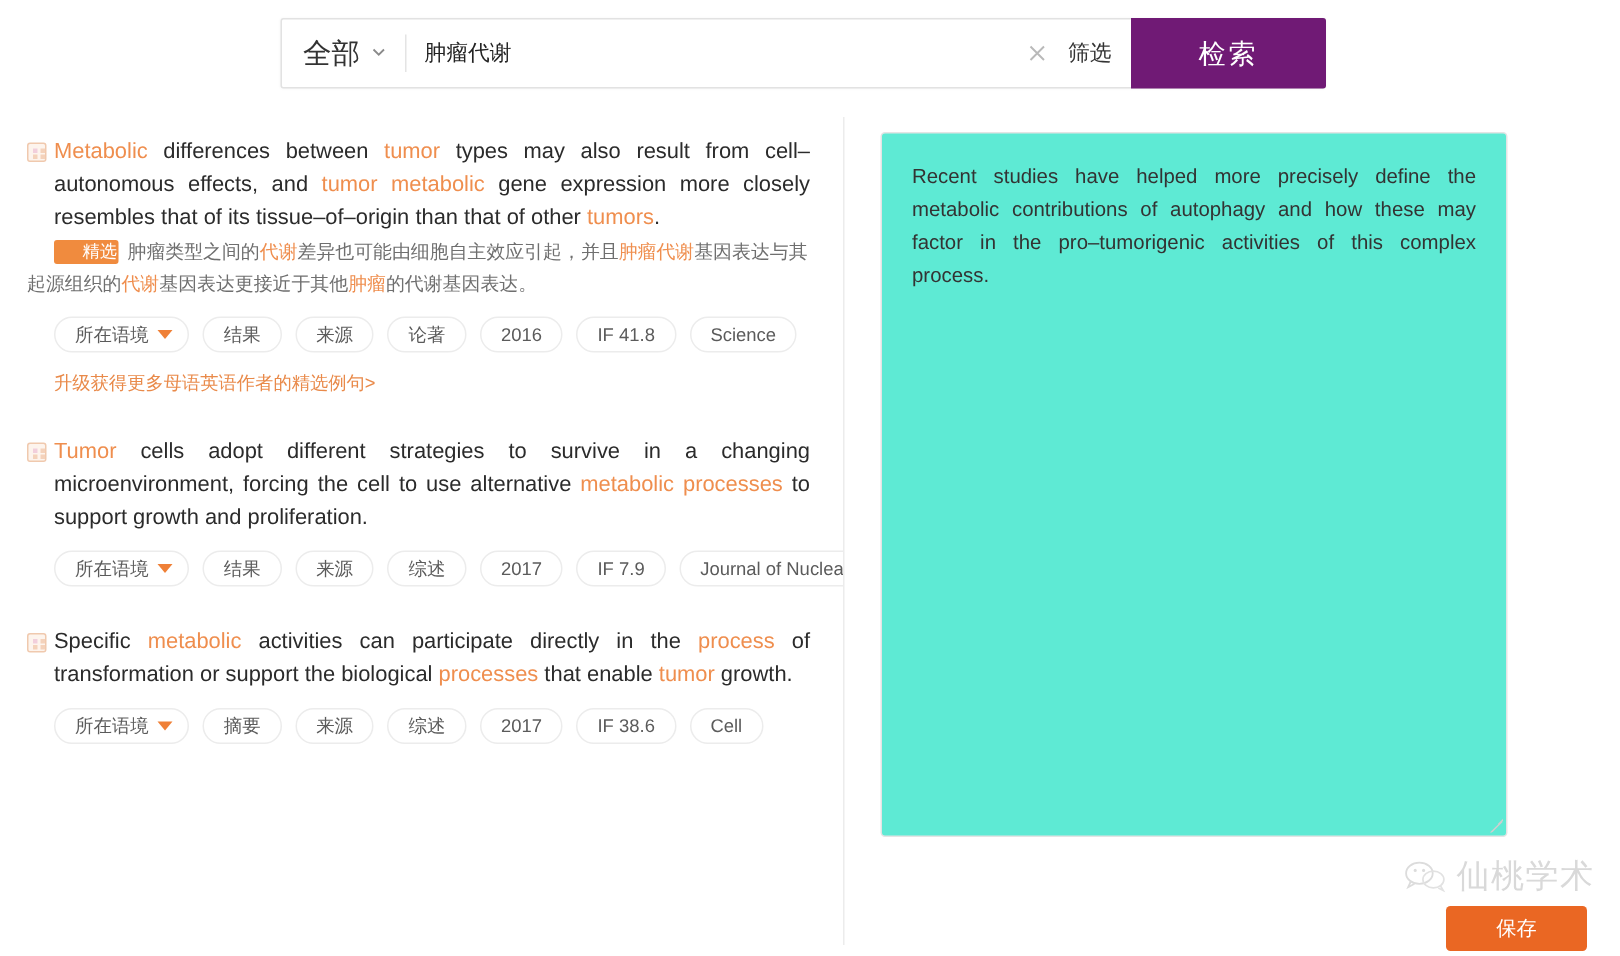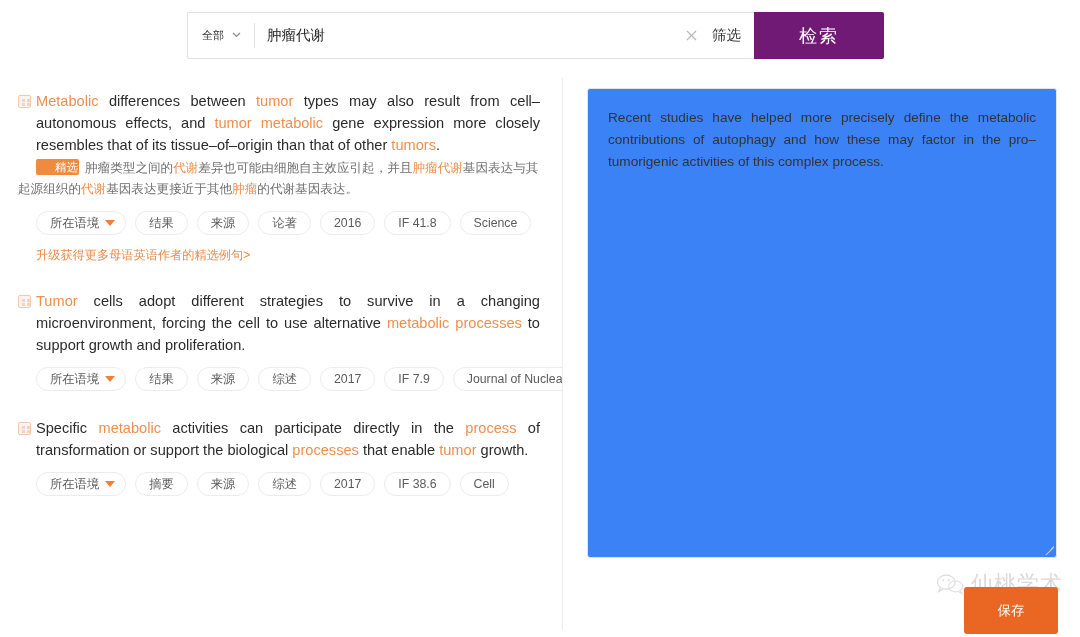--- a/index.html
+++ b/index.html
@@ -20,21 +20,21 @@
     display: flex;
     align-items: stretch;
     border: 1px solid #e2e2e2;
     border-radius: 2px;
     background: #fff;
     box-shadow: 0 0 2px rgba(0,0,0,0.04);
   }
   .scope {
     display: flex; align-items: center; gap: 7px;
     padding: 0 13px 0 14px;
-    font-size: 11px; color: #333;
+    font-size: 19px; color: #333;
     cursor: pointer;
     position: relative;
     white-space: nowrap;
   }
   .scope::after {
     content: "";
     position: absolute; right: 0; top: 10px; bottom: 10px;
     width: 1px; background: #e4e4e4;
   }
   .chev {
@@ -167,24 +167,24 @@
     display: inline-block;
   }
 
   .upgrade {
     margin-top: 12px; padding-left: 18px;
     font-size: 12.2px; color: #e98a4a; cursor: pointer;
   }
 
   
   .noteBox {
-    width: 470px; height: 470px;
+    width: 418px; height: 470px;
     border: 1px solid #e4e4e4;
     border-radius: 3px;
-    background: #3b82f6;
+    background: #5eead4;
     padding: 18px 20px;
     position: relative;
   }
   .noteText {
     font-size: 13.6px; line-height: 22px; color: #333;
     text-align: justify; text-justify: inter-word;
     margin: 0;
   }
   .resize {
     position: absolute; right: 2px; bottom: 2px; width: 12px; height: 12px;
@@ -201,21 +201,21 @@
   .watermark {
     position: absolute; right: 17px; bottom: 38px;
     display: flex; align-items: center; gap: 7px;
     color: #d9d9d9; font-size: 22px;
     user-select: none; pointer-events: none;
     letter-spacing: 1px;
   }
   .wx-ic { width: 28px; height: 22px; display:block; }
   .save-btn {
     position: absolute; right: 22px; bottom: 3px;
-    width: 94px; height: 47px;
+    width: 94px; height: 30px;
     background: #ea6723;
     color: #fff; font-size: 13.5px;
     display: flex; align-items: center; justify-content: center;
     border-radius: 3px; cursor: pointer; border: 0;
     font-family: "Liberation Sans", "DejaVu Sans", sans-serif;
   }
 </style>
 </head>
 <body>
 

